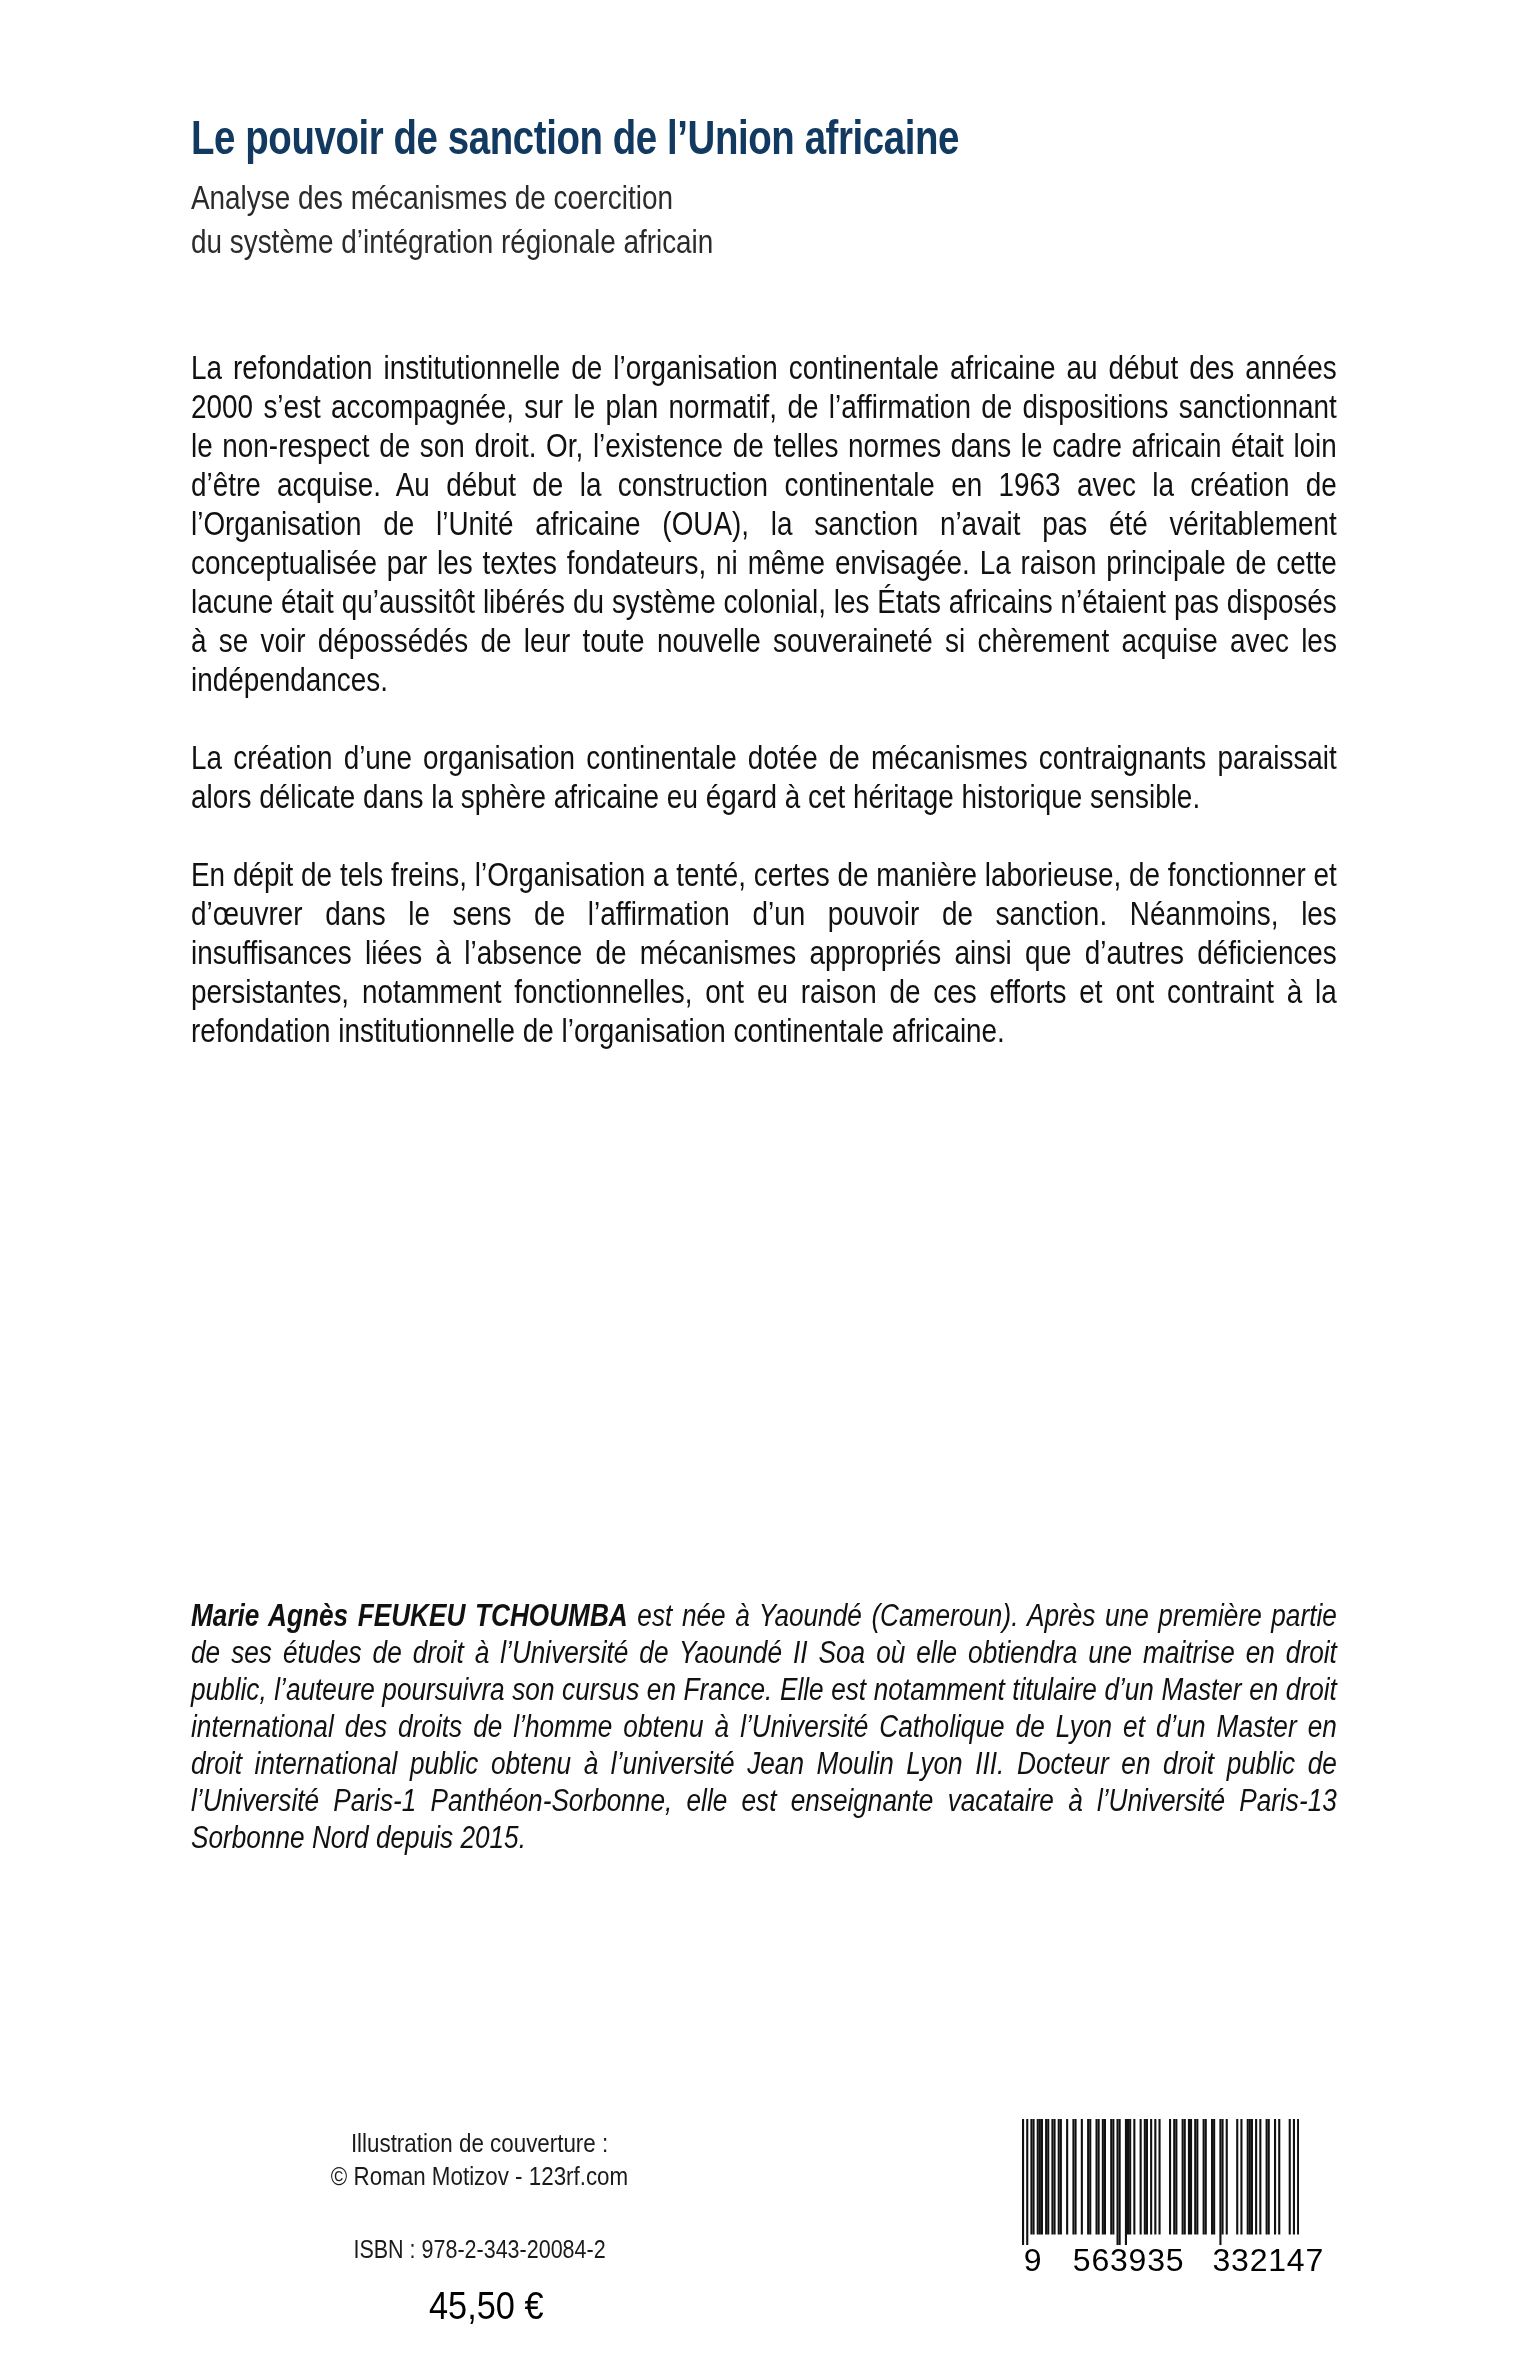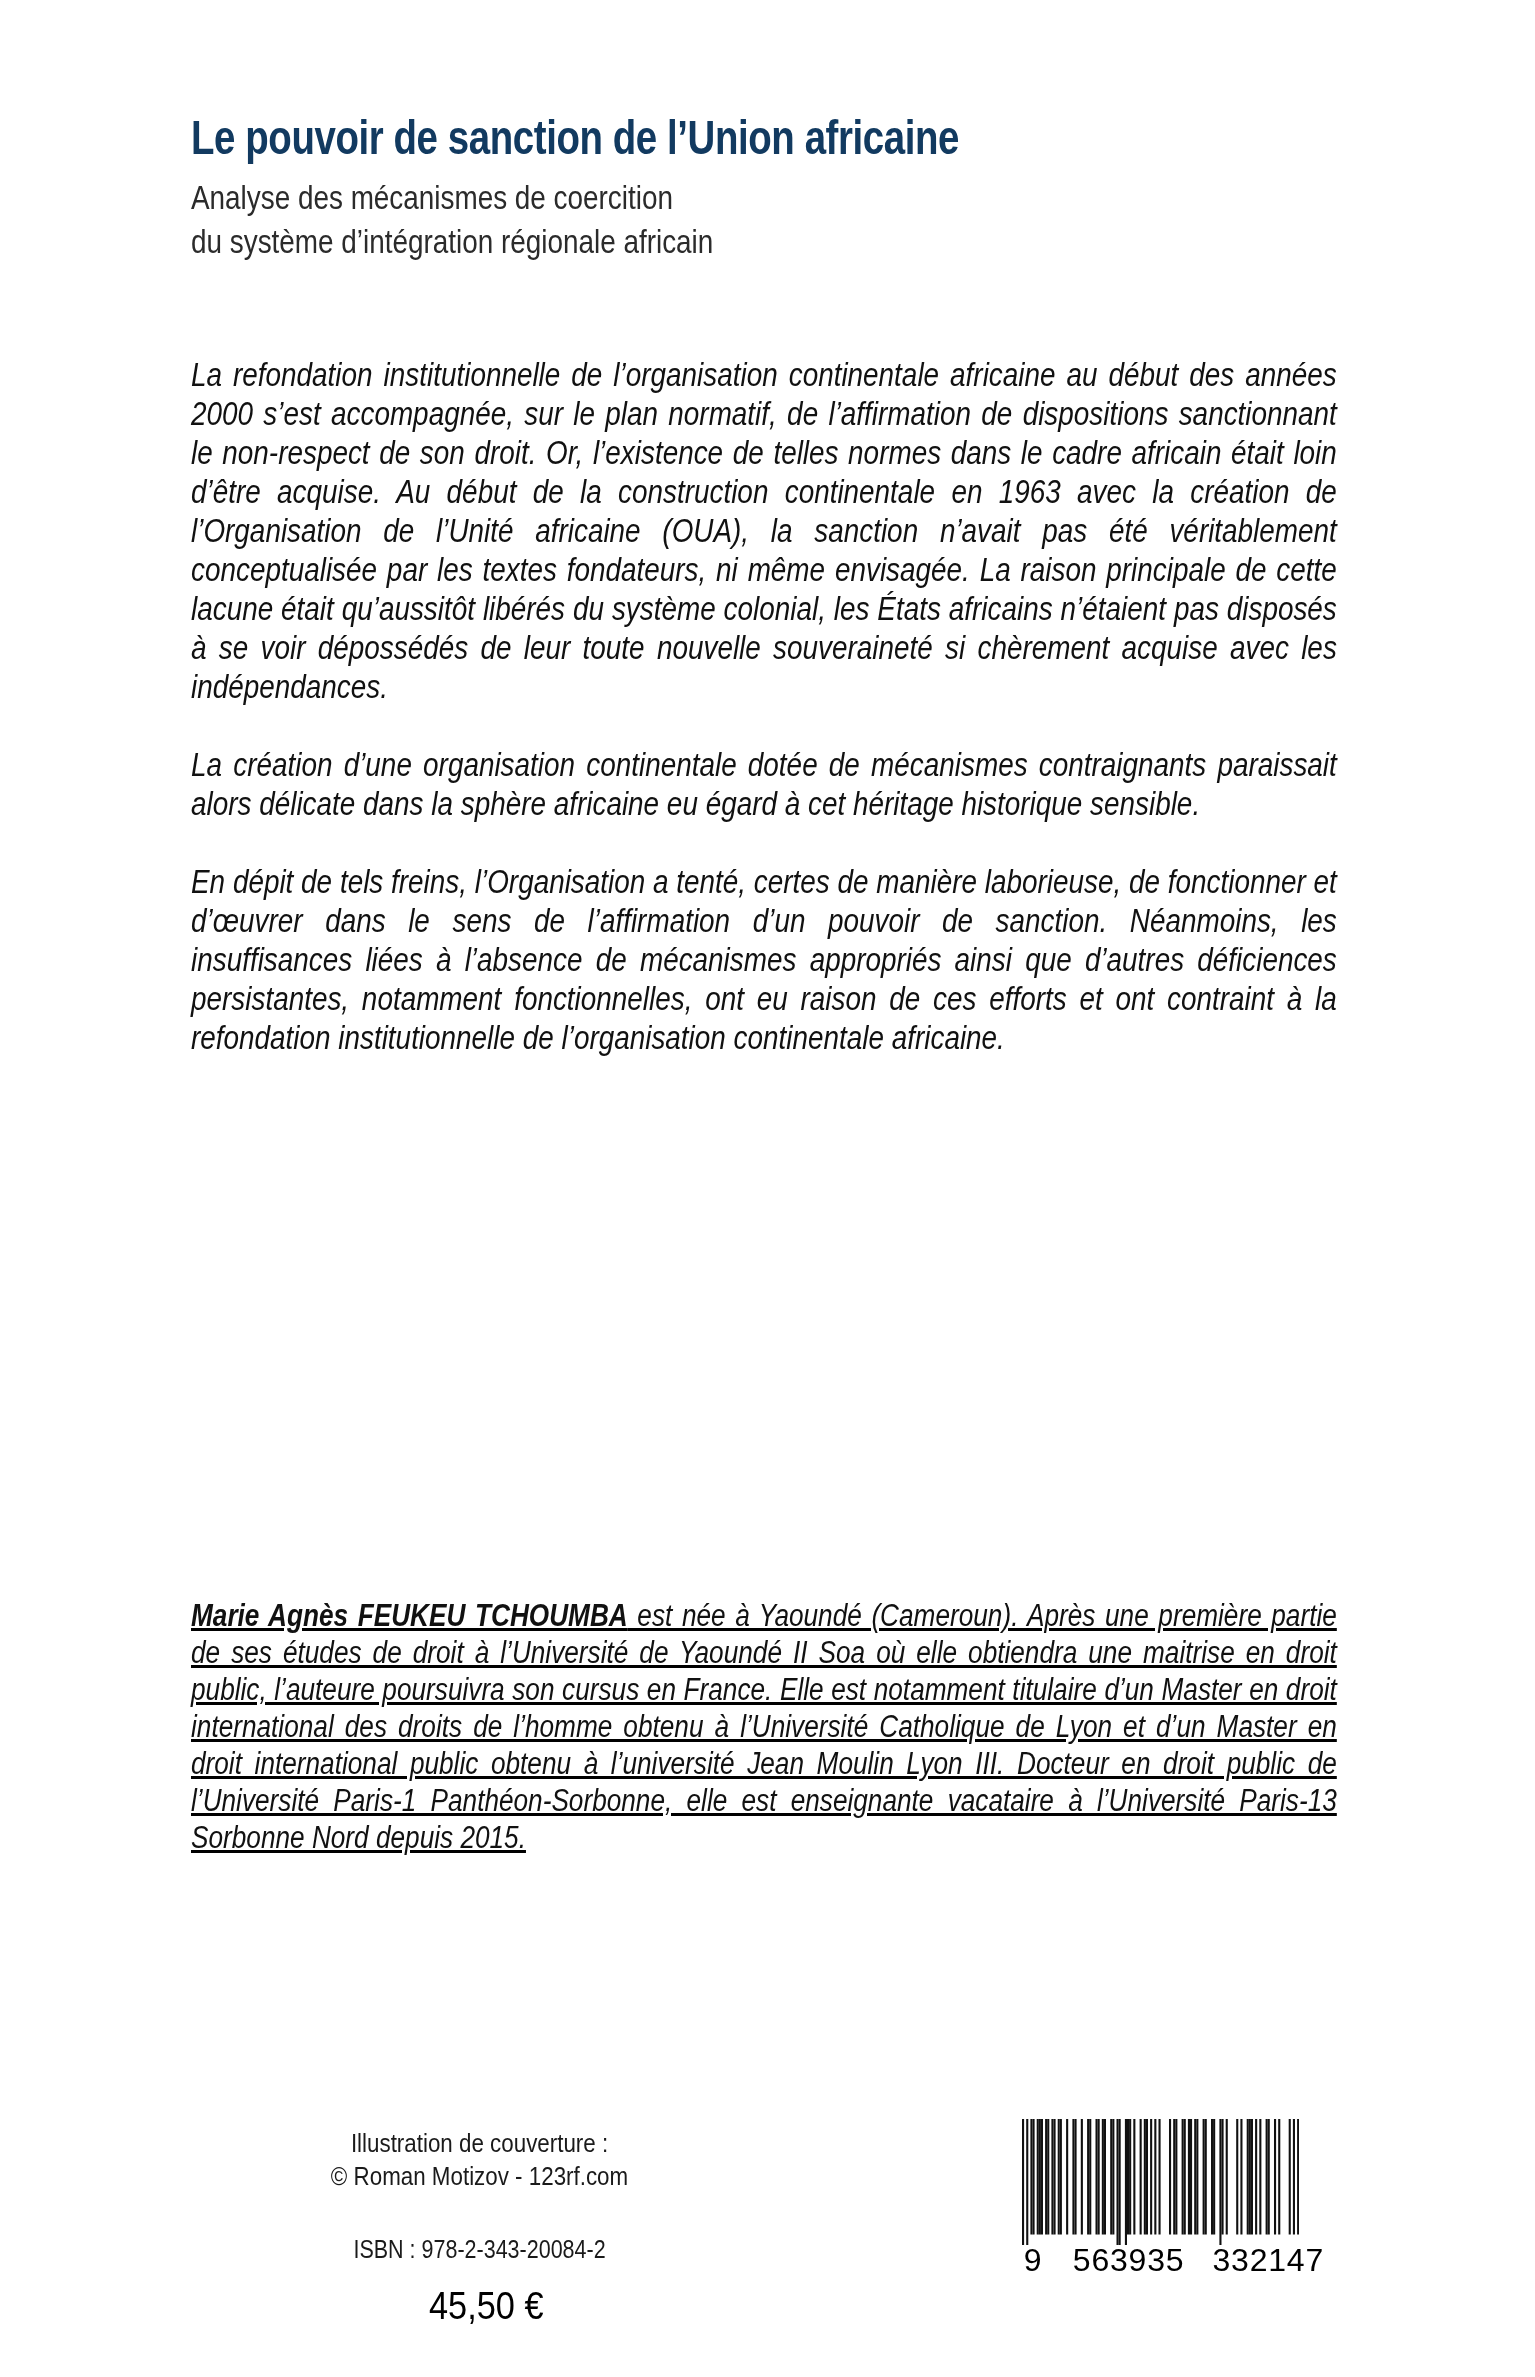--- a/index.html
+++ b/index.html
@@ -55,40 +55,40 @@
     line-height: 1.30;
     color: #2b2b2b;
     transform: scaleX(0.82);
     transform-origin: left top;
     width: 1376px;
     margin: 11.7px 0 0 0;
   }
   .book-subtitle .sl { display: block; white-space: nowrap; }
 
   
-  #body-block { top: 319px; font-style: italic; }
+  #body-block { top: 312px; }
 
   .para {
     font-family: "Liberation Sans", sans-serif;
     font-size: 33px;
     line-height: 39px;
     text-align: justify;
     text-justify: inter-word;
     color: #111111;
     margin: 0 0 39px 0;
     transform: scaleX(0.845);
     transform-origin: left top;
     width: 1356px;
     -webkit-hyphens: none;
     hyphens: none;
   }
   .para:last-child { margin-bottom: 0; }
 
   
-  #bio-block { top: 1561px; text-decoration: underline; }
+  #bio-block { top: 1561px; }
 
   .bio {
     font-family: "Liberation Sans", sans-serif;
     font-style: italic;
     font-size: 31px;
     line-height: 37px;
     text-align: justify;
     color: #111111;
     margin: 0;
     transform: scaleX(0.845);

